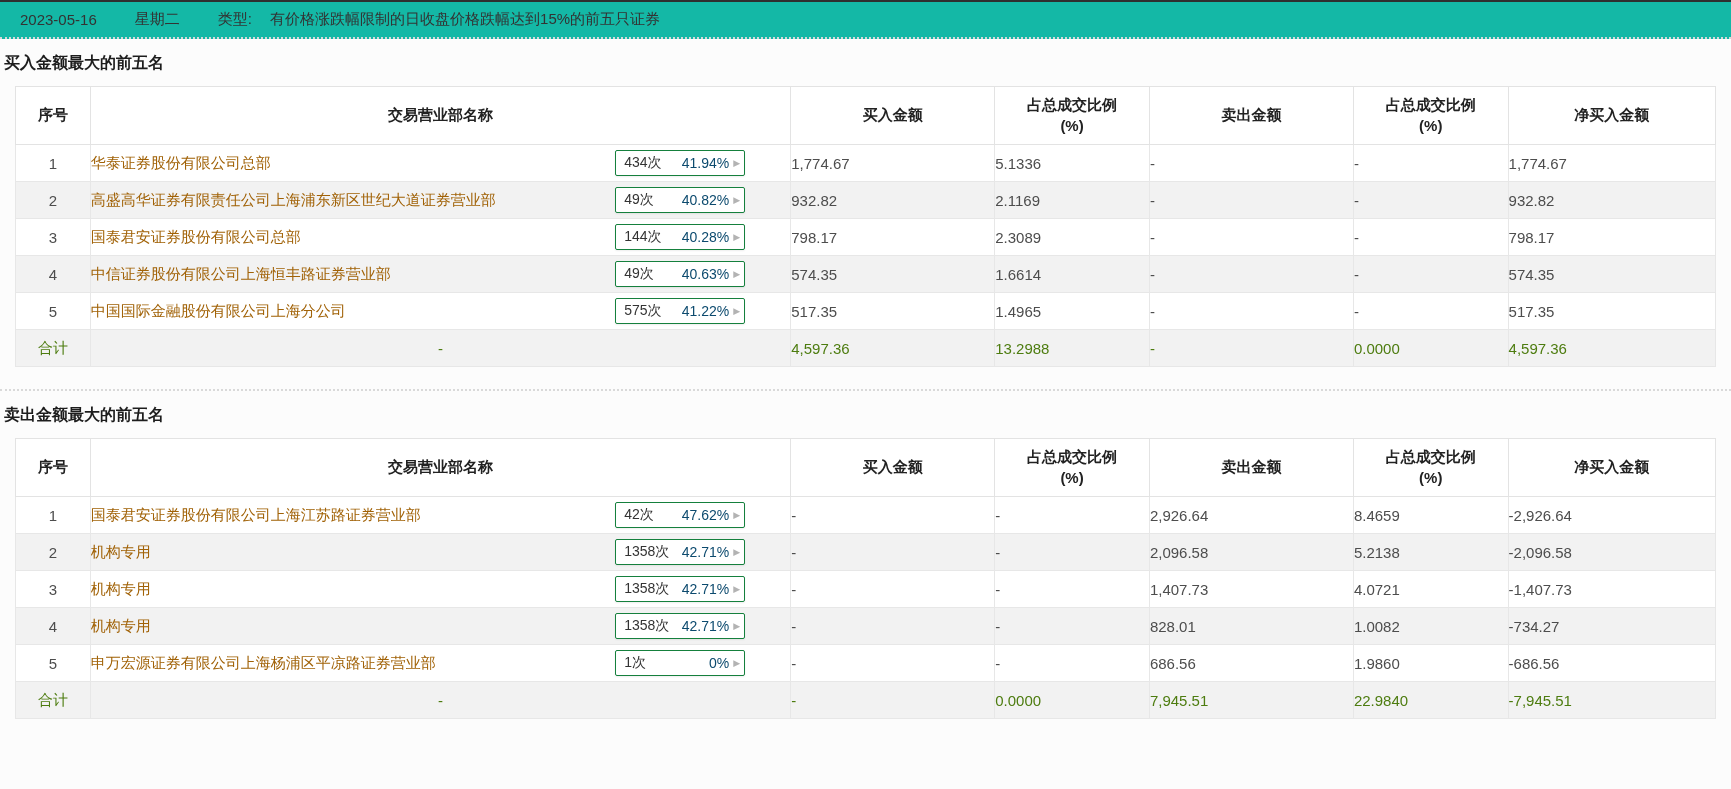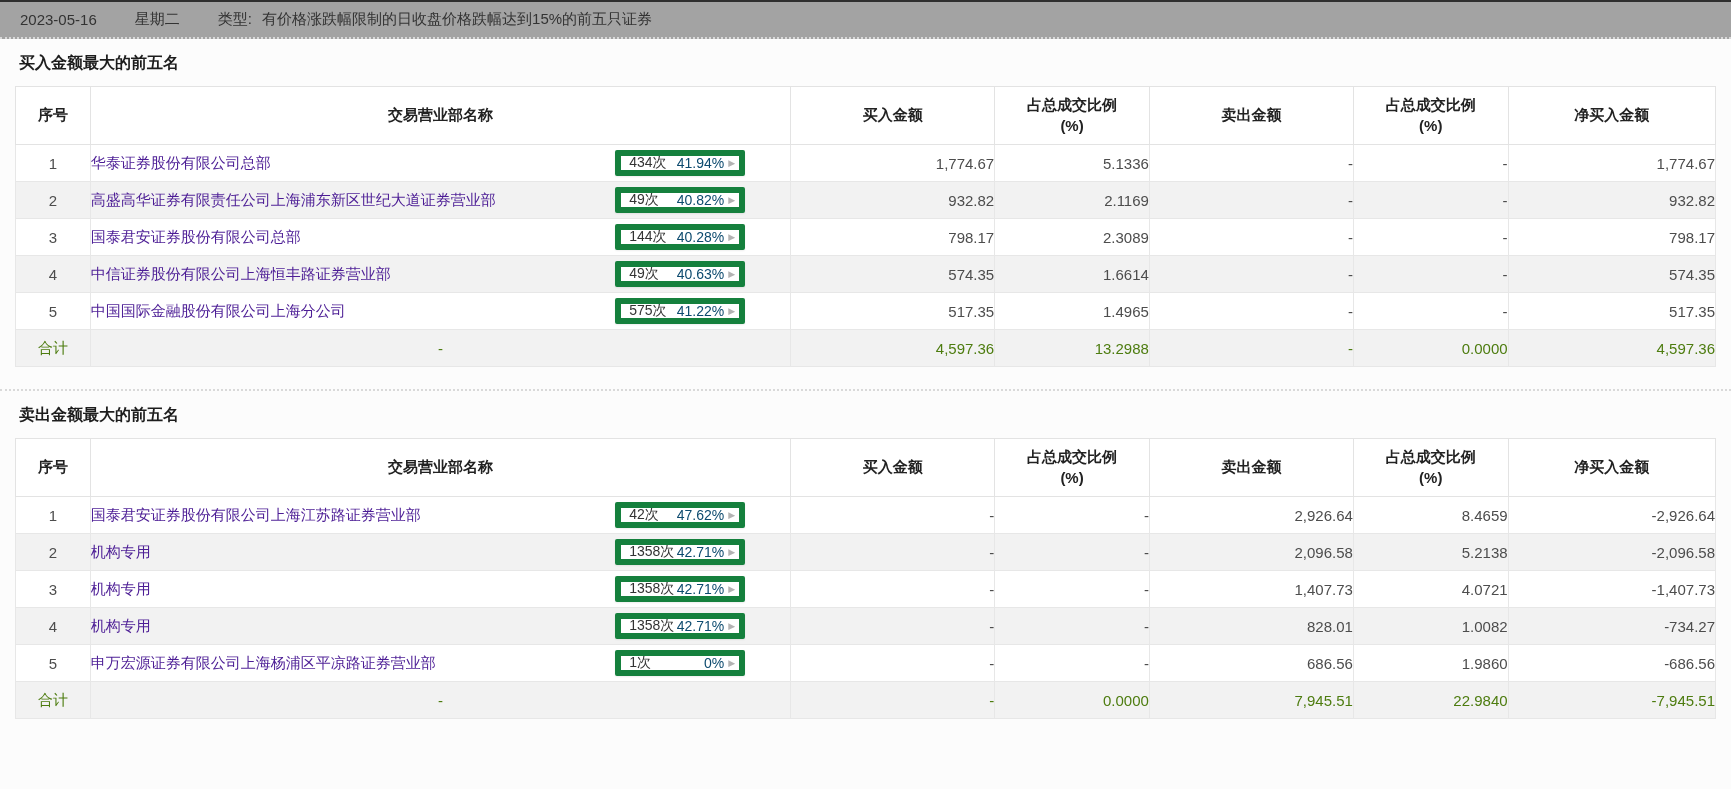--- a/index.html
+++ b/index.html
@@ -7,29 +7,29 @@
   body {
     width: 1731px; height: 789px;
     background: #fcfcfc;
     font-family: "Liberation Sans", "DejaVu Sans", sans-serif;
     color: #333;
   }
   .topline { height: 2px; background: #2f2f2f; }
   .datebar {
     display: flex; align-items: center;
     height: 37px; padding-left: 20px;
-    background: #a3a3a3;
+    background: #14b8a6;
     border-bottom: 2px dotted #d9d9d9;
     font-size: 15px; color: #333;
   }
   .datebar .sp { margin-right: 38px; }
-  .datebar .type-label { margin-right: 6px; }
+  .datebar .type-label { margin-right: 14px; }
   .section-title {
     font-size: 16px; font-weight: bold; color: #1d1d1d;
-    padding: 14px 0 12px 19px;
+    padding: 14px 0 12px 4px;
   }
   table.lhb {
     width: calc(100% - 30px);
     margin: 0 15px;
     border-collapse: collapse;
     table-layout: fixed;
     background: #fff;
     border: 1px solid #d4d4d4;
     font-size: 15px;
   }
@@ -45,36 +45,36 @@
     height: 37px;
     border: 1px solid #e7e7e7;
     color: #4d4d4d;
     padding: 0;
   }
   .lhb tr.stripe td { background: #f2f2f2; }
   .lhb tr.total-row td { background: #f2f2f2; color: #4d7c0f; }
   .c-no { text-align: center; color: #555; }
   .c-name { padding: 0 0 0 13px; }
   .name-flex { display: flex; align-items: center; justify-content: space-between; padding-right: 45px; }
-  .branch-name { color: #4c1d95; white-space: nowrap; overflow: hidden; }
+  .branch-name { color: #a16207; white-space: nowrap; overflow: hidden; }
   .badge {
     flex: 0 0 130px; width: 130px;
     display: flex; align-items: center;
     background: #fff;
-    border: 6px solid #15803d; border-radius: 2px;
+    border: 1px solid #15803d; border-radius: 2px;
     box-shadow: 0 1px 2px rgba(0,0,0,.07);
     padding: 2px 4px 2px 8px;
     height: 26px;
     font-size: 14px;
     cursor: pointer;
   }
   .badge .cnt { color: #333; }
   .badge .pct { margin-left: auto; color: #0c4a6e; }
   .badge .arrow { color: #b3b3b3; font-size: 9px; margin-left: 4px; }
-  .c-num { text-align: right; padding-right: 12px; }
+  .c-num { text-align: left; padding-right: 12px; }
   .red   { color: #e9403f; }
   .green { color: #35a035; }
   .gray  { color: #4d4d4d; }
   .c-dash-center { text-align: center; color: #555; }
   .divider { border-top: 2px dotted #d9d9d9; margin-top: 22px; }
 </style>
 </head>
 <body>
 
 <div class="topline"></div>

